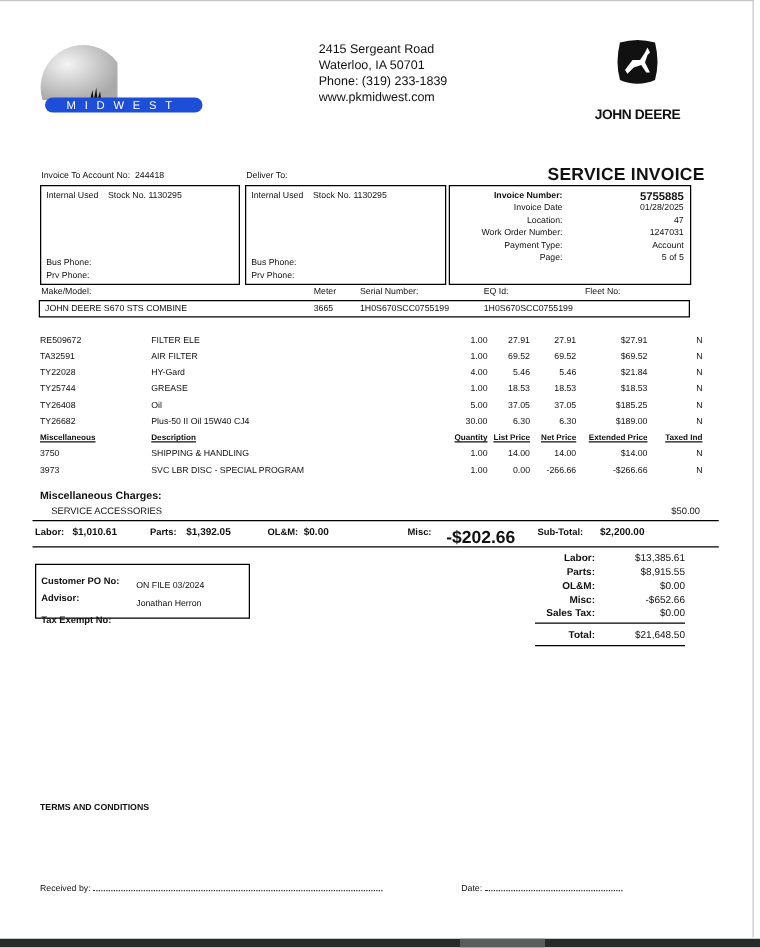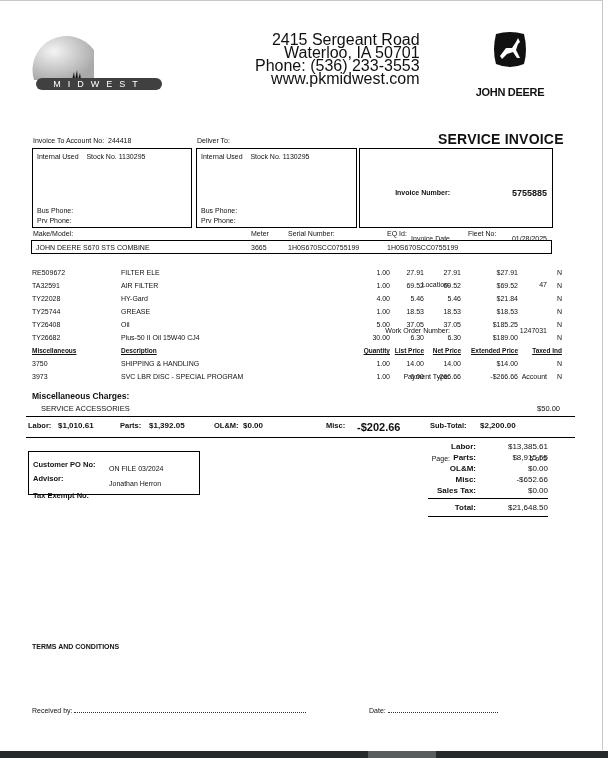--- a/index.html
+++ b/index.html
@@ -8,30 +8,30 @@
     background: #ffffff; font-family: "Liberation Sans", sans-serif; color: #111;
   }
   .page-frame { position: absolute; left: 0; top: 0; width: 603px; height: 750px;
     border-top: 1px solid #c8c8c8; border-right: 1px solid #c8c8c8; box-sizing: border-box; }
   .abs { position: absolute; }
   .sm { font-size: 7.5px; }
   .xs { font-size: 7px; }
 
   
   .logo { left: 32px; top: 30px; width: 132px; height: 64px; }
-  .addr { left: 255px; top: 33px; font-size: 16px; line-height: 13px; color: #111; text-align: right; }
+  .addr { left: 255px; top: 33px; font-size: 10px; line-height: 13px; color: #111; }
   .jd { left: 470px; top: 30px; width: 80px; height: 58px; text-align: center; }
   .jd-text { font-size: 11px; font-weight: bold; letter-spacing: -0.3px; margin-top: 16px; }
 
   .title { left: 438px; top: 131px; font-size: 14px; font-weight: bold; letter-spacing: 0.2px; }
 
   .box { border: 1px solid #000; box-sizing: border-box; }
   .lbl { font-size: 7px; color: #111; }
 
-  .kv-row { display: flex; justify-content: space-between; font-size: 7px; line-height: 10px; margin-top: 36px; }
+  .kv-row { display: flex; justify-content: space-between; font-size: 7px; line-height: 10px; }
   .kv-row .k { width: 90px; text-align: right; }
   .kv-row .v { text-align: right; }
 
   table.items { border-collapse: collapse; font-size: 7px; }
   table.items td { padding: 0; height: 13px; white-space: nowrap; }
   .r { text-align: right; }
   .u { text-decoration: underline; font-weight: bold; font-size: 6.5px; }
 
   .hr { background: #000; height: 1px; }
 
@@ -53,27 +53,27 @@
   <svg width="132" height="64" viewBox="0 0 132 64">
     <defs>
       <radialGradient id="g1" cx="0.35" cy="0.35" r="0.7">
         <stop offset="0" stop-color="#f4f4f4"></stop>
           <stop offset="1" stop-color="#a9a9a9"></stop>
       </radialGradient>
     </defs>
     <path d="M2 50 A 34 34 0 0 1 62 20 L 62 50 Z" fill="url(#g1)"></path>
     <path d="M40 50 l2 -8 l1 8 l2 -10 l1 10 l2 -7 l1 7 z" fill="#111"></path>
   </svg>
-  <div class="abs" style="left:4px;top:48px;width:126px;height:12px;background:#404040;border-radius:6px;color:#fff;font-size:9px;letter-spacing:7px;text-align:center;line-height:12px;">MIDWEST</div>
+  <div class="abs" style="left:4px;top:48px;width:126px;height:12px;background:#1d4ed8;border-radius:6px;color:#fff;font-size:9px;letter-spacing:7px;text-align:center;line-height:12px;">MIDWEST</div>
 </div>
 
 <div class="abs addr">
   <div>2415 Sergeant Road</div>
   <div>Waterloo, IA  50701</div>
-  <div>Phone: (536) 233-3553</div>
+  <div>Phone: (319) 233-1839</div>
   <div>www.pkmidwest.com</div>
 </div>
 
 <div class="abs jd">
   <svg width="40" height="40" viewBox="0 0 40 40" style="display:block;margin:0 auto;">
     <path d="M6 4 Q20 0 34 4 Q38 20 34 34 Q20 40 6 34 Q2 20 6 4 Z" fill="#111"></path>
     <path d="M10 26 L16 18 L22 18 L26 12 L28 8 L30 12 L28 14 L26 20 L30 28 L27 28 L23 22 L17 24 L12 29 Z" fill="#fff"></path>
   </svg>
   <div class="jd-text">JOHN DEERE</div>
 </div>
@@ -243,21 +243,21 @@
 <div class="abs hr" style="left:26px;top:416px;width:549px;"></div>
 
 <div class="abs" style="left:28px;top:421px;font-size:7.5px;width:540px;">
   <span class="abs" style="left:0;font-weight:bold;">Labor:</span>
   <span class="abs" style="left:30px;font-weight:bold;font-size:8px;">$1,010.61</span>
   <span class="abs" style="left:92px;font-weight:bold;">Parts:</span>
   <span class="abs" style="left:121px;font-weight:bold;font-size:8px;">$1,392.05</span>
   <span class="abs" style="left:186px;font-weight:bold;">OL&amp;M:</span>
   <span class="abs" style="left:215px;font-weight:bold;font-size:8px;">$0.00</span>
   <span class="abs" style="left:298px;font-weight:bold;">Misc:</span>
-  <span class="abs" style="left:329px;font-weight:bold;font-size:11px;">-$202.66</span>
+  <span class="abs" style="left:329px;font-weight:bold;font-size:14px;">-$202.66</span>
   <span class="abs" style="left:402px;font-weight:bold;">Sub-Total:</span>
   <span class="abs" style="left:452px;font-weight:bold;font-size:8px;">$2,200.00</span>
 </div>
 
 <div class="abs hr" style="left:26px;top:437px;width:549px;"></div>
 
 <div class="abs box" style="left:28px;top:451px;width:172px;height:44px;">
   <div class="abs" style="left:4px;top:8px;font-size:7.5px;font-weight:bold;">Customer PO No:</div>
   <div class="abs" style="left:4px;top:12px;font-size:7.5px;font-weight:bold;margin-top:27px;">Tax Exempt No:</div>
   <div class="abs" style="left:80px;top:13px;font-size:7px;">ON FILE 03/2024</div>

